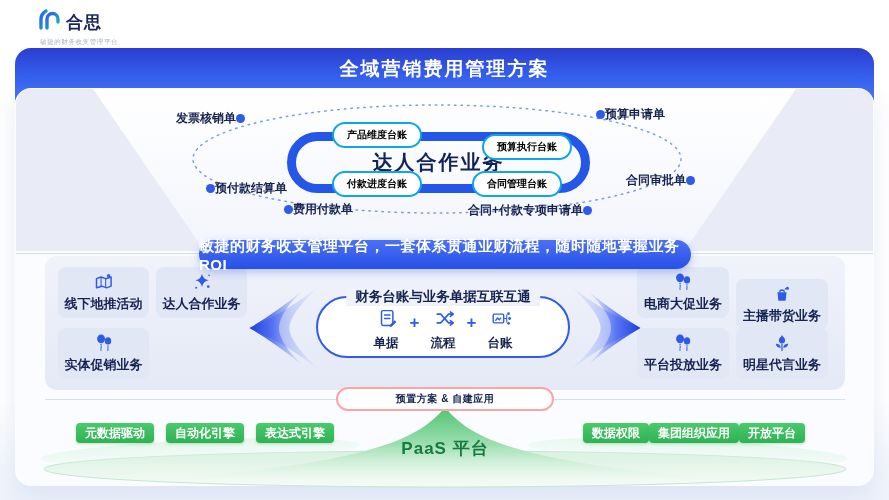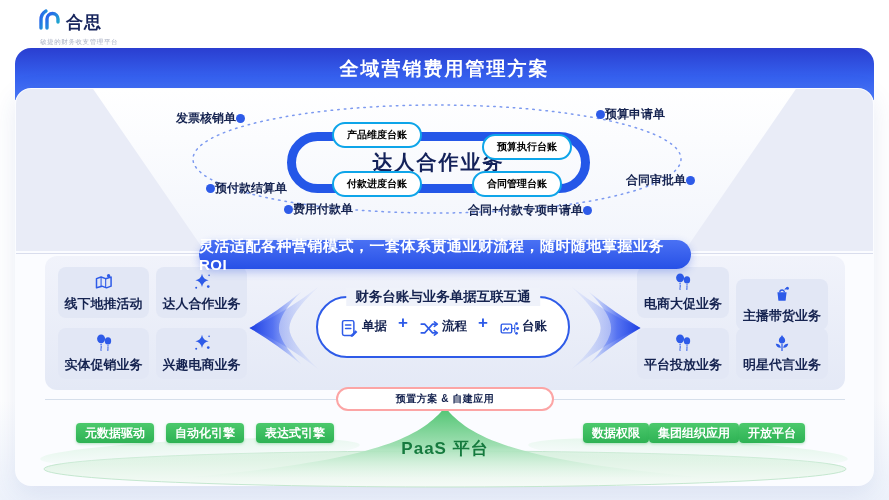--- a/index.html
+++ b/index.html
@@ -58,21 +58,21 @@
     justify-content:center;gap:3px;z-index:2;}
   .bizbox .lbl{font-size:13px;font-weight:bold;color:#152350;white-space:nowrap;}
   .bizbox svg{display:block;}
 
   
   .hub{left:316px;top:296px;width:254px;height:62px;box-sizing:border-box;border:2px solid #2e5be8;
     border-radius:32px;background:#fff;z-index:2;}
   .hub-title{position:absolute;left:50%;top:-10px;transform:translateX(-50%);background:#eff2fa;
     padding:0 9px;font-size:13.5px;font-weight:bold;color:#152350;white-space:nowrap;text-align:right;}
   .hub-row{height:100%;display:flex;align-items:center;justify-content:center;gap:11px;padding-top:6px;box-sizing:border-box;}
-  .hub-item{display:flex;flex-direction:row;align-items:flex-start;gap:2px;}
+  .hub-item{display:flex;flex-direction:column;align-items:flex-end;gap:2px;}
   .hub-item .lbl{font-size:12.5px;font-weight:bold;color:#152350;}
   .plus{font-size:17px;font-weight:bold;color:#2e5be8;margin-top:-14px;}
 
   .arrow{z-index:2;}
 
   
   .green-line{left:45px;top:399px;width:800px;height:1px;background:#d6dfeb;z-index:1;}
   .green-pill{left:336px;top:387px;width:218px;height:24px;box-sizing:border-box;border:2px solid #fca5a5;
     border-radius:15px;background:#fff;display:flex;align-items:center;justify-content:center;
     font-size:10px;font-weight:bold;color:#14224e;z-index:4;letter-spacing:.5px;}
@@ -149,21 +149,21 @@
 
   <div class="abs stadium"></div>
   <div class="abs stadium-label">达人合作业务</div>
 
   <div class="abs pill" style="left:377px;top:135px;">产品维度台账</div>
   <div class="abs pill" style="left:527px;top:135px;margin-top:12px;">预算执行台账</div>
   <div class="abs pill" style="left:377px;top:184px;">付款进度台账</div>
   <div class="abs pill" style="left:517px;top:184px;">合同管理台账</div>
 
   <div class="abs hline" style="left:16px;top:253px;width:857px;"></div>
-  <div class="abs value-banner">灵活适配各种营销模式，一套体系贯通业财流程，随时随地掌握业务ROI</div>
+  <div class="abs value-banner">敏捷的财务收支管理平台，一套体系贯通业财流程，随时随地掌握业务ROI</div>
 
   <div class="abs container"></div>
 
   <div class="abs bizbox" style="left:58px;top:267px;width:91px;height:51px;">
     <span>
       <svg width="20" height="20" viewBox="0 0 24 24" fill="none" stroke="#2e5be8" stroke-width="1.8" stroke-linejoin="round">
         <path d="M3 8l5.5-2L14 8l6.5-2v11l-5.5 2L9.5 17 3 19z"></path>
         <path d="M8.5 6v11M14 8v11" stroke-width="1.3"></path>
         <circle cx="17.5" cy="4.5" r="2" fill="#2e5be8" stroke="none"></circle>
       </svg>
@@ -184,31 +184,20 @@
   <div class="abs bizbox" style="left:58px;top:328px;width:91px;height:51px;">
     <span>
       <svg width="20" height="20" viewBox="0 0 24 24" fill="#2e5be8">
         <ellipse cx="8.5" cy="7" rx="4.8" ry="5.3"></ellipse>
           <ellipse cx="16.8" cy="9.5" rx="3.8" ry="4.3"></ellipse>
         <path d="M8.5 12.5l-1.1 2h2.2zM16.8 14l-.9 1.7h1.8z"></path>
         <path d="M8.5 15c.6 2.6-.6 4.4 0 6.5M16.8 16c.4 2.2-.5 3.6-.2 5.5" stroke="#2e5be8" stroke-width="1.2" fill="none"></path>
       </svg>
     </span>
     <span class="lbl">实体促销业务</span>
-  </div>
-  <div class="abs bizbox" style="left:156px;top:328px;width:91px;height:51px;">
-    <span>
-      <svg width="20" height="20" viewBox="0 0 24 24" fill="#2e5be8">
-        <path d="M12 2c.8 4.5 3.5 7.2 8 8-4.5.8-7.2 3.5-8 8-.8-4.5-3.5-7.2-8-8 4.5-.8 7.2-3.5 8-8z"></path>
-        <circle cx="19.5" cy="17.5" r="1.6"></circle>
-          <circle cx="5" cy="19" r="1.2"></circle>
-          <circle cx="20.5" cy="4" r="1"></circle>
-      </svg>
-    </span>
-    <span class="lbl">兴趣电商业务</span>
   </div>
 
   <div class="abs bizbox" style="left:637px;top:267px;width:92px;height:51px;">
     <span>
       <svg width="20" height="20" viewBox="0 0 24 24" fill="#2e5be8">
         <ellipse cx="8.5" cy="7" rx="4.8" ry="5.3"></ellipse>
           <ellipse cx="16.8" cy="9.5" rx="3.8" ry="4.3"></ellipse>
         <path d="M8.5 12.5l-1.1 2h2.2zM16.8 14l-.9 1.7h1.8z"></path>
         <path d="M8.5 15c.6 2.6-.6 4.4 0 6.5M16.8 16c.4 2.2-.5 3.6-.2 5.5" stroke="#2e5be8" stroke-width="1.2" fill="none"></path>
       </svg>

